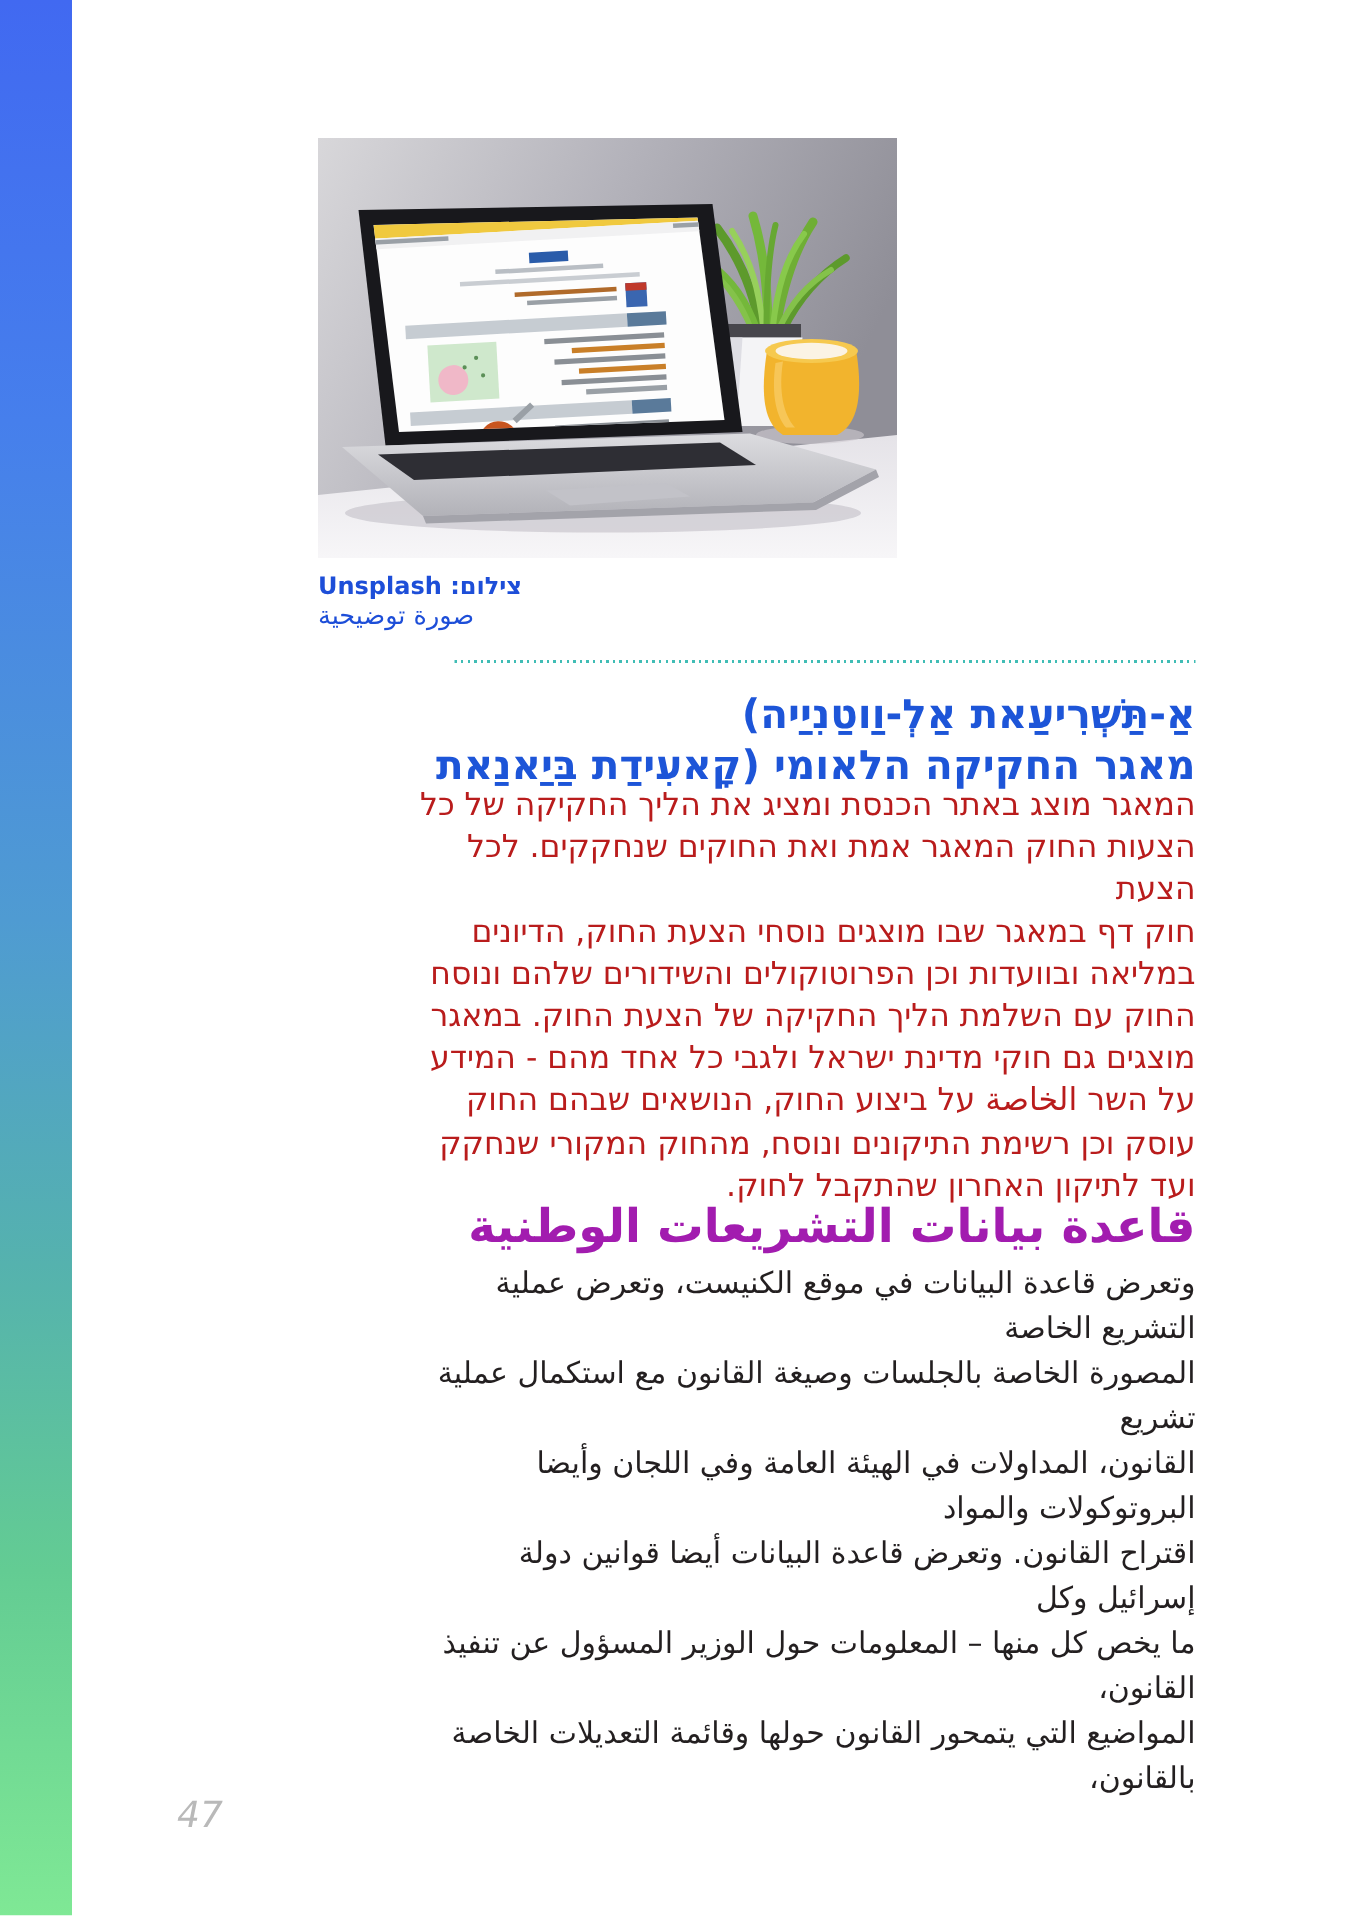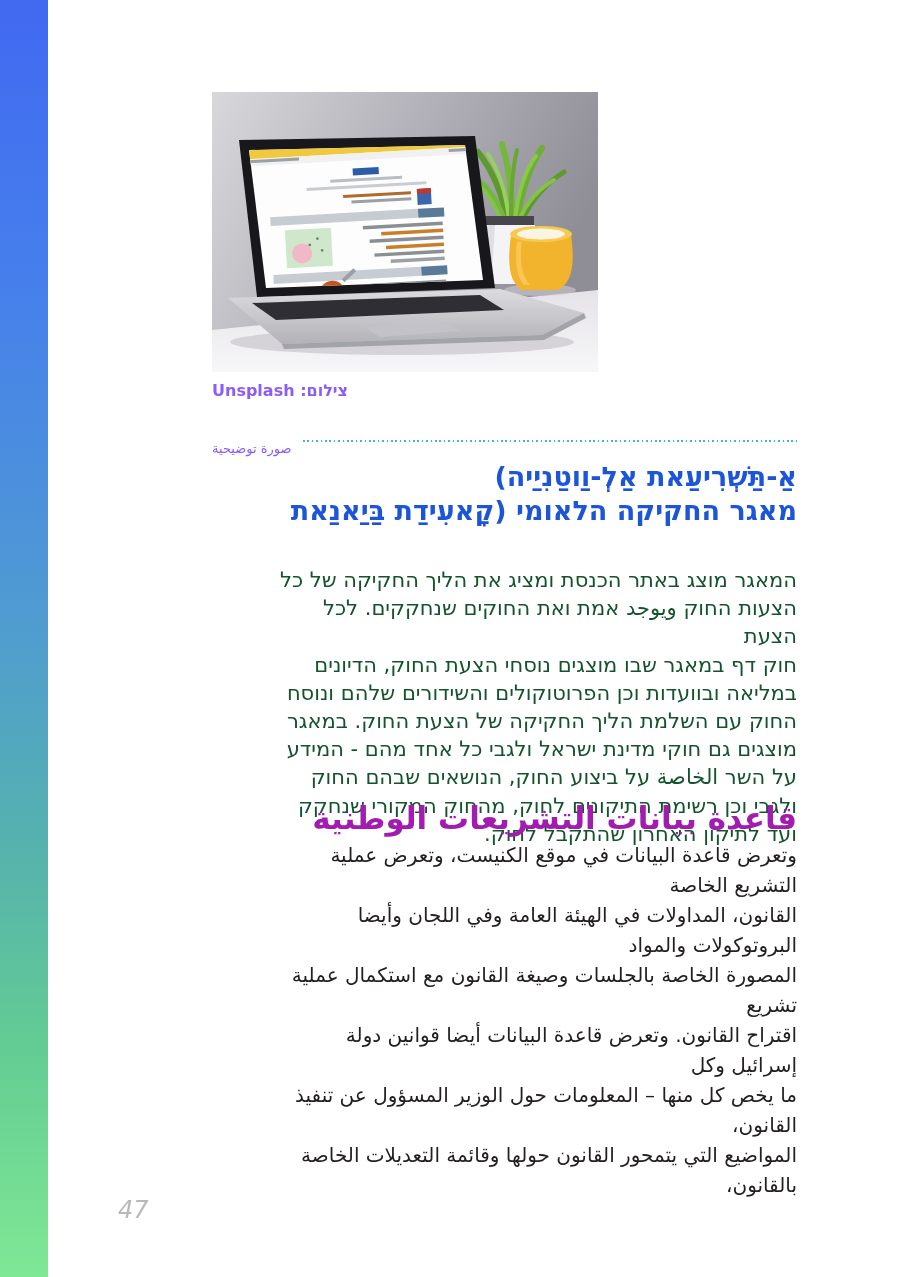--- a/index.html
+++ b/index.html
@@ -30,45 +30,45 @@
   }
   .photo svg { display: block; width: 100%; height: 100%; }
 
   
   .caption {
     position: absolute;
     left: 212px; top: 380px;
     width: 300px;
     direction: rtl;
     text-align: left;
-    color: #8b5cf6;
+    color: #1d4ed8;
   }
   .caption .credit { font-size: 16px; font-weight: bold; line-height: 21px; }
-  .caption .note   { font-size: 13px; line-height: 20px; margin-top: 38px; }
+  .caption .note   { font-size: 17px; line-height: 20px; }
 
   
   .separator {
     position: absolute;
     left: 303px; top: 440px;
     width: 494px; height: 2px;
     background-image: repeating-linear-gradient(to right,
       #40bdb5 0 1.6px, transparent 1.6px 4.4px);
   }
 
   
   .textcol {
     position: absolute;
     right: 103px;
     width: 520px;
     direction: rtl;
     text-align: right;
   }
   .heb-heading { top: 460px; color: #1d55d8; font-weight: bold;
                  font-size: 27px; line-height: 34px; }
-  .heb-body    { top: 566px; color: #14532d;
+  .heb-body    { top: 522px; color: #b91c1c;
                  font-size: 21px; line-height: 28.2px; }
   .ar-heading  { top: 800px; color: #a21caf; font-weight: bold;
                  font-size: 31px; line-height: 36px; }
   .ar-body     { top: 840px; color: #231f20;
                  font-size: 20px; line-height: 30px; }
 
   
   .pagenum {
     position: absolute;
     left: 118px; top: 1196px;
@@ -202,36 +202,36 @@
 
 <div class="separator"></div>
 
 <section>
   <h2 class="textcol heb-heading">
       <div>אַ-תַּשְׁרִיעַאת אַלְ-וַוטַנִיַיה)</div>
       <div>מאגר החקיקה הלאומי (קָאעִידַת בַּיַאנַאת</div>
     </h2>
   <div class="textcol heb-body">
       <div>המאגר מוצג באתר הכנסת ומציג את הליך החקיקה של כל</div>
-      <div>הצעות החוק ويوجد אמת ואת החוקים שנחקקים. לכל הצעת</div>
+      <div>הצעות החוק המאגר אמת ואת החוקים שנחקקים. לכל הצעת</div>
       <div>חוק דף במאגר שבו מוצגים נוסחי הצעת החוק, הדיונים</div>
       <div>במליאה ובוועדות וכן הפרוטוקולים והשידורים שלהם ונוסח</div>
       <div>החוק עם השלמת הליך החקיקה של הצעת החוק. במאגר</div>
       <div>מוצגים גם חוקי מדינת ישראל ולגבי כל אחד מהם - המידע</div>
       <div>על השר الخاصة על ביצוע החוק, הנושאים שבהם החוק</div>
-      <div>ולגבי וכן רשימת התיקונים לחוק, מהחוק המקורי שנחקק</div>
+      <div>עוסק וכן רשימת התיקונים ונוסח, מהחוק המקורי שנחקק</div>
       <div>ועד לתיקון האחרון שהתקבל לחוק.</div>
     </div>
 </section>
 
 <section>
   <h2 class="textcol ar-heading">قاعدة بيانات التشريعات الوطنية</h2>
   <div class="textcol ar-body">
       <div>وتعرض قاعدة البيانات في موقع الكنيست، وتعرض عملية التشريع الخاصة</div>
+      <div>المصورة الخاصة بالجلسات وصيغة القانون مع استكمال عملية تشريع</div>
       <div>القانون، المداولات في الهيئة العامة وفي اللجان وأيضا البروتوكولات والمواد</div>
-      <div>المصورة الخاصة بالجلسات وصيغة القانون مع استكمال عملية تشريع</div>
       <div>اقتراح القانون. وتعرض قاعدة البيانات أيضا قوانين دولة إسرائيل وكل</div>
       <div>ما يخص كل منها – المعلومات حول الوزير المسؤول عن تنفيذ القانون،</div>
       <div>المواضيع التي يتمحور القانون حولها وقائمة التعديلات الخاصة بالقانون،</div>
     </div>
 </section>
 
 <div class="pagenum">47</div>
 
 </body></html>

